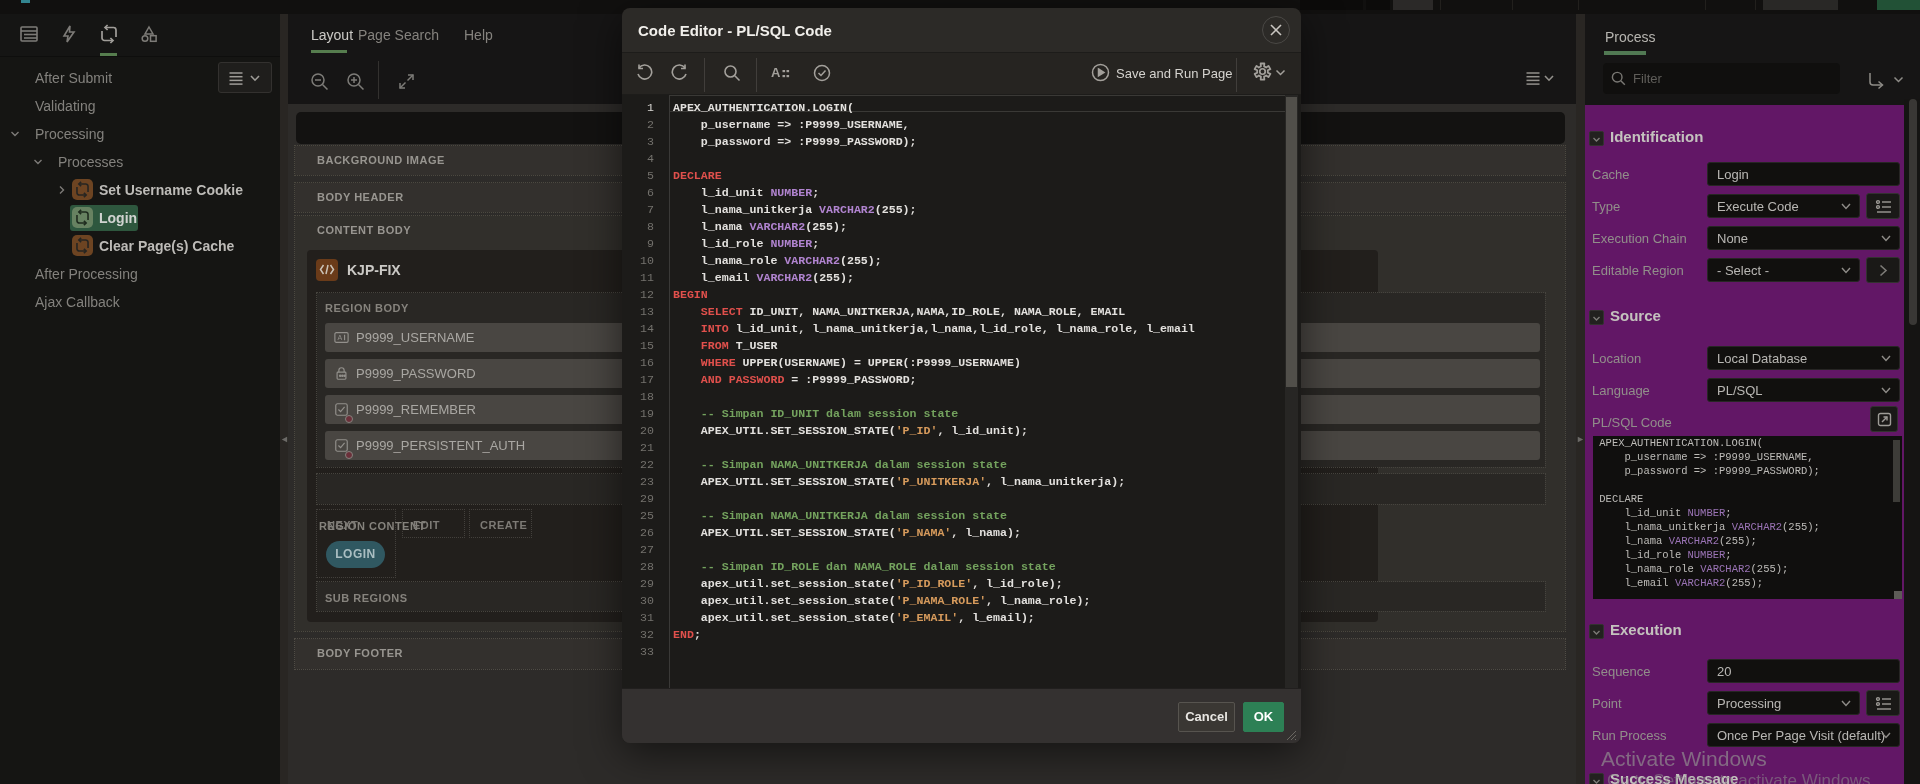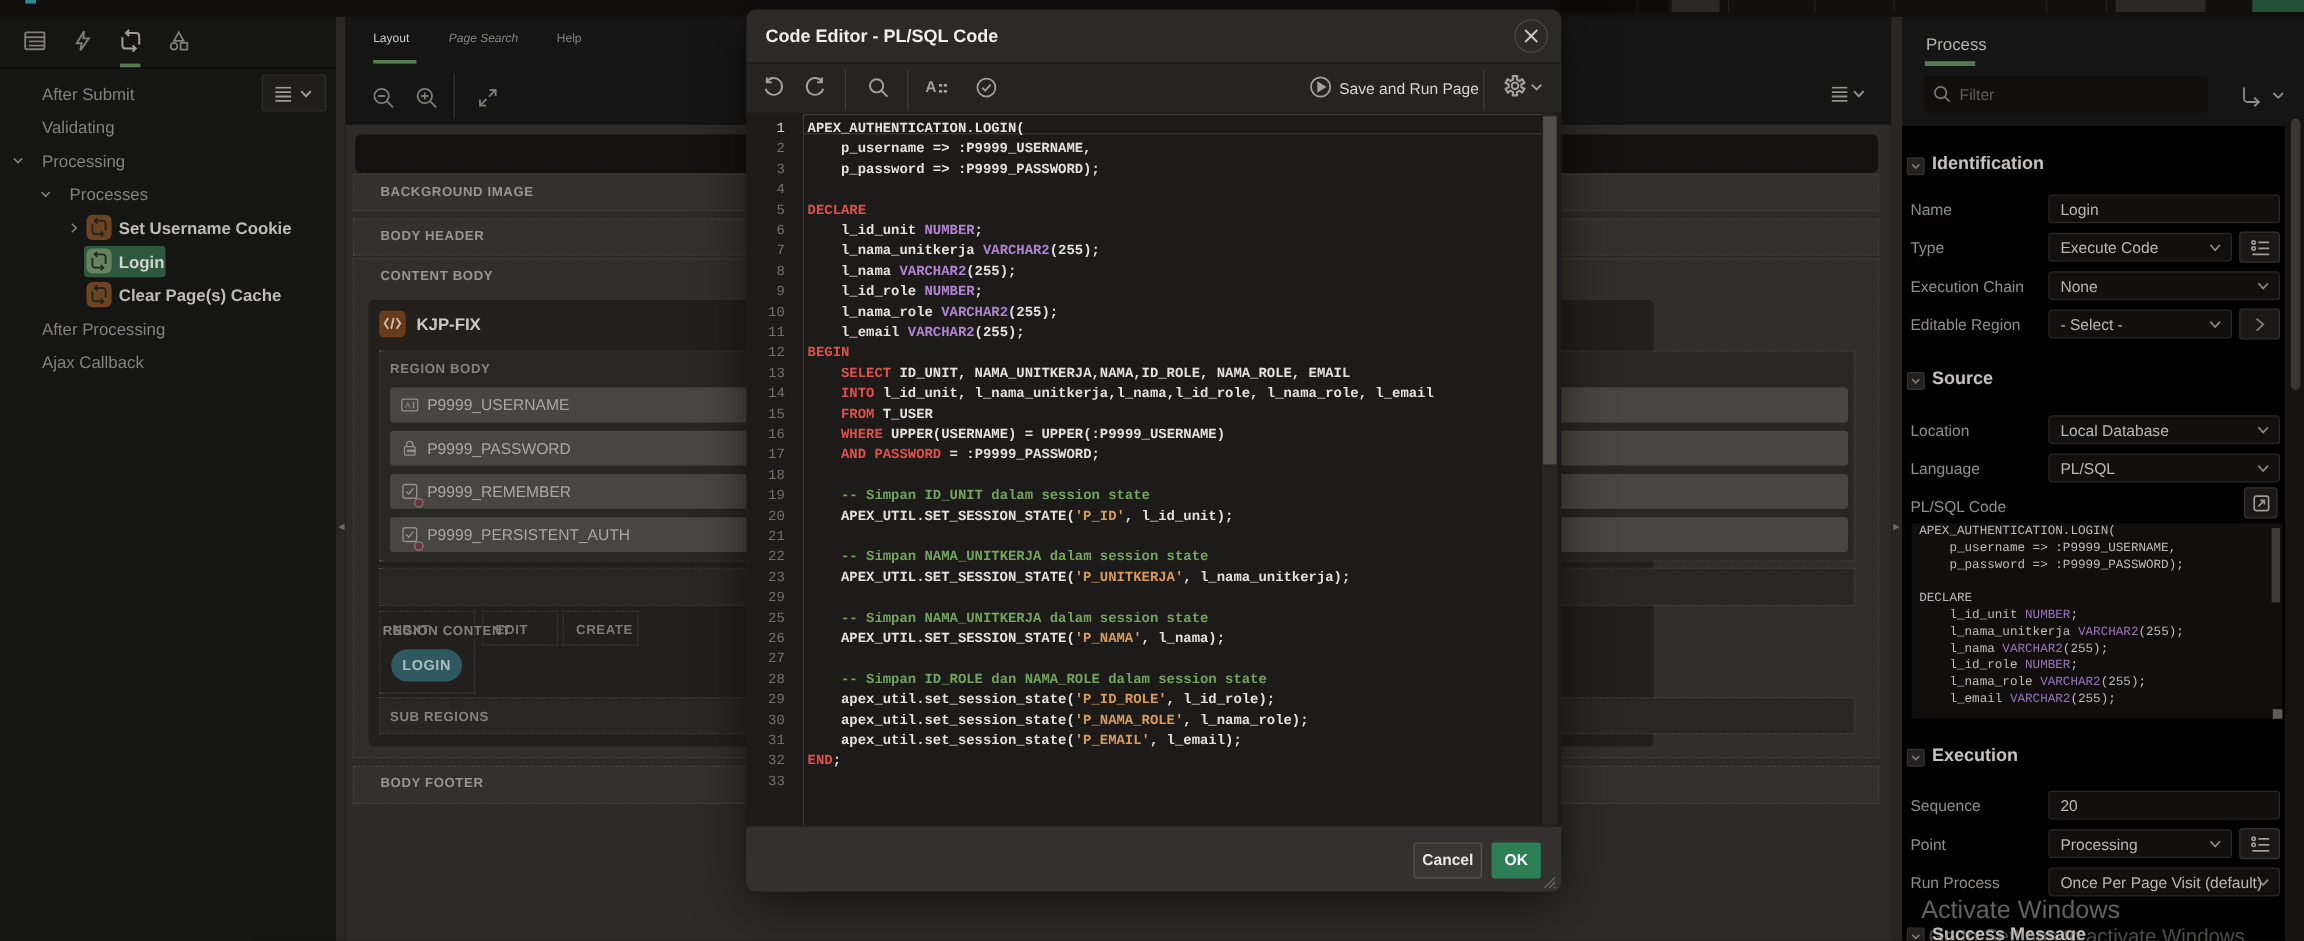--- a/index.html
+++ b/index.html
@@ -25,21 +25,21 @@
 #menubtn { position:absolute; left:218px; top:48px; width:54px; height:31px; background:#232220; border:1px solid #3a3835; border-radius:3px; }
 
 
 #ldiv { left:280px; top:14px; width:8px; height:770px; background:#2e2b28; }
 #rdiv { left:1576px; top:14px; width:9px; height:770px; background:#2e2b28; }
 .collapsearrow { position:absolute; top:418px; width:7px; height:14px; color:#7a7874; font-size:9px; line-height:14px; text-align:center; }
 
 
 #centerpanel { left:288px; top:14px; width:1288px; height:770px; background:#191817; }
 #ctabs { position:absolute; left:0; top:0; width:1288px; height:40px; }
-.ctab { position:absolute; top:13px; font-size:10px; color:#989590; }
+.ctab { position:absolute; top:13px; font-size:14px; color:#989590; }
 #ctab-underline { position:absolute; left:23px; top:36px; width:36px; height:3px; background:#628f59; }
 #ctoolbar { position:absolute; left:0; top:39px; width:1288px; height:65px; border-bottom:1px solid #161514; }
 #ccontent { position:absolute; left:0; top:90px; width:1288px; height:680px; background:#33312e; }
 #blackbar { position:absolute; left:8px; top:8px; width:1269px; height:32px; background:#151413; border-radius:5px; }
 .gsec { position:absolute; left:7px; width:1270px; height:29px; background:#3a3733; outline:1px dotted #575349; }
 .gsec .glabel, .glabel { position:absolute; left:22px; top:8px; font-size:11px; font-weight:bold; letter-spacing:0.5px; color:#aeaba5; }
 #kjpbox { position:absolute; left:19px; top:146px; width:1071px; height:372px; background:#262320; border-radius:4px; }
 #kjpbox .rheader { position:absolute; left:0; top:0; width:100%; height:40px; }
 #regionbody { position:absolute; left:10px; top:43px; width:1228px; height:174px; background:#2f2c29; outline:1px dotted #504d47; }
 .fitem { position:absolute; left:8px; width:1215px; height:29px; background:#53504b; border-radius:3px; }
@@ -53,21 +53,21 @@
 #loginpill { position:absolute; left:9px; top:31px; width:59px; height:27px; background:#36646f; border-radius:14px; color:#c3dade; font-size:12px; font-weight:bold; text-align:center; line-height:27px; letter-spacing:0.5px; }
 #subregions { position:absolute; left:10px; top:332px; width:1228px; height:29px; background:#2f2c29; outline:1px dotted #504d47; }
 #bodyfooter { position:absolute; left:7px; top:535px; width:1270px; height:30px; background:#3a3733; outline:1px dotted #5b574f; }
 
 
 #rightpanel { left:1585px; top:14px; width:335px; height:770px; background:#191817; }
 #rptab { position:absolute; left:20px; top:15px; font-size:14px; color:#d0cec9; }
 #rptab-underline { position:absolute; left:19px; top:37px; width:42px; height:4px; background:#5c8a5f; }
 #filterbox { position:absolute; left:18px; top:49px; width:237px; height:31px; background:#121110; border-radius:4px; }
 #filterbox .ph { position:absolute; left:30px; top:8px; font-size:13px; color:#6c6a66; }
-#props { position:absolute; left:0; top:91px; width:320px; height:679px; background:#000000; overflow:hidden; }
+#props { position:absolute; left:0; top:91px; width:320px; height:679px; background:#701a75; overflow:hidden; }
 .sechead { position:absolute; font-size:15px; font-weight:bold; color:#e0ded9; }
 .secic { position:absolute; width:15px; height:15px; background:#262523; border:1px solid #3a3936; border-radius:2px; color:#8e8c87; }
 .prow-label { position:absolute; left:7px; font-size:13px; color:#a6a39e; }
 .pfield { position:absolute; background:#131210;  border:1px solid #2c2b29; border-radius:3px; height:24px; font-size:13px; color:#d3d1cd; }
 .pfield .val { position:absolute; left:9px; top:4px; }
 .pfield .ddc { position:absolute; right:8px; top:8px; width:10px; height:7px; color:#a3a09b; }
 .sqbtn { position:absolute; width:34px; height:26px; background:#1d1c1a; border:1px solid #3a3936; border-radius:3px; color:#b5b2ad; }
 #codeprev { position:absolute; left:8px; top:331px; width:309px; height:163px; background:#121110; font-family:"Liberation Mono", monospace; font-size:10.5px; line-height:14px; color:#d8d6d2; white-space:pre; overflow:hidden; }
 #watermark1 { position:absolute; left:16px; top:733px; font-size:21px; color:rgba(170,170,168,0.65); }
 #watermark2 { position:absolute; left:22px; top:757px; font-size:17px; color:rgba(160,160,158,0.55); }
@@ -217,21 +217,21 @@
         <path d="M1 1 L5 5.2 L9 1"></path>
       </svg>
     </div>
   </div>
   <div id="ldiv" class="abs">
       <div class="collapsearrow" style="left:0;">◄</div>
     </div>
   <div id="centerpanel" class="abs">
     <div id="ctabs">
       <div class="ctab" style="left:23px;color:#e8e6e2;">Layout</div>
-      <div class="ctab" style="left:86px;font-style:italic;">Page Search</div>
+      <div class="ctab" style="left:70px;">Page Search</div>
       <div class="ctab" style="left:176px;">Help</div>
       <div id="ctab-underline"></div>
     </div>
     <div id="ctoolbar">
       <svg class="mico" style="left:22px;top:19px;width:19px;height:19px;" viewBox="0 0 19 19" fill="none" stroke="#8f8d89" stroke-width="1.5">
         <circle cx="8" cy="8" r="6"></circle>
           <line x1="12.5" y1="12.5" x2="17.5" y2="17.5"></line>
           <line x1="5" y1="8" x2="11" y2="8"></line>
       </svg>
       <svg class="mico" style="left:58px;top:19px;width:19px;height:19px;" viewBox="0 0 19 19" fill="none" stroke="#8f8d89" stroke-width="1.5">
@@ -357,21 +357,21 @@
         <path d="M10.5 9.5 L14.5 13 L10.5 16.5"></path>
     </svg>
     <svg style="position:absolute;left:308px;top:62px;width:11px;height:8px;" viewBox="0 0 11 8" stroke="#a3a09b" stroke-width="1.5" fill="none">
       <path d="M1.5 1.5 L5.5 5.5 L9.5 1.5"></path>
     </svg>
     <div id="props">
       <div class="secic" style="left:4px;top:26px;"><svg viewBox="0 0 13 13" fill="none" stroke="currentColor" stroke-width="1.4">
             <path d="M3.5 5 L6.5 8 L9.5 5"></path>
           </svg></div>
       <div class="sechead" style="left:25px;top:23px;">Identification</div>
-      <div class="prow-label" style="top:62px;">Name</div>
+      <div class="prow-label" style="top:62px;">Cache</div>
       <div class="pfield" style="left:122px;top:57px;width:193px;">
           <span class="val">Login</span>
         </div>
       <div class="prow-label" style="top:94px;">Type</div>
       <div class="pfield" style="left:122px;top:89px;width:153px;">
           <span class="val">Execute Code</span>
         <svg class="ddc" viewBox="0 0 10 7" fill="none" stroke="currentColor" stroke-width="1.4">
             <path d="M1 1 L5 5.5 L9 1"></path>
           </svg>
         </div>

